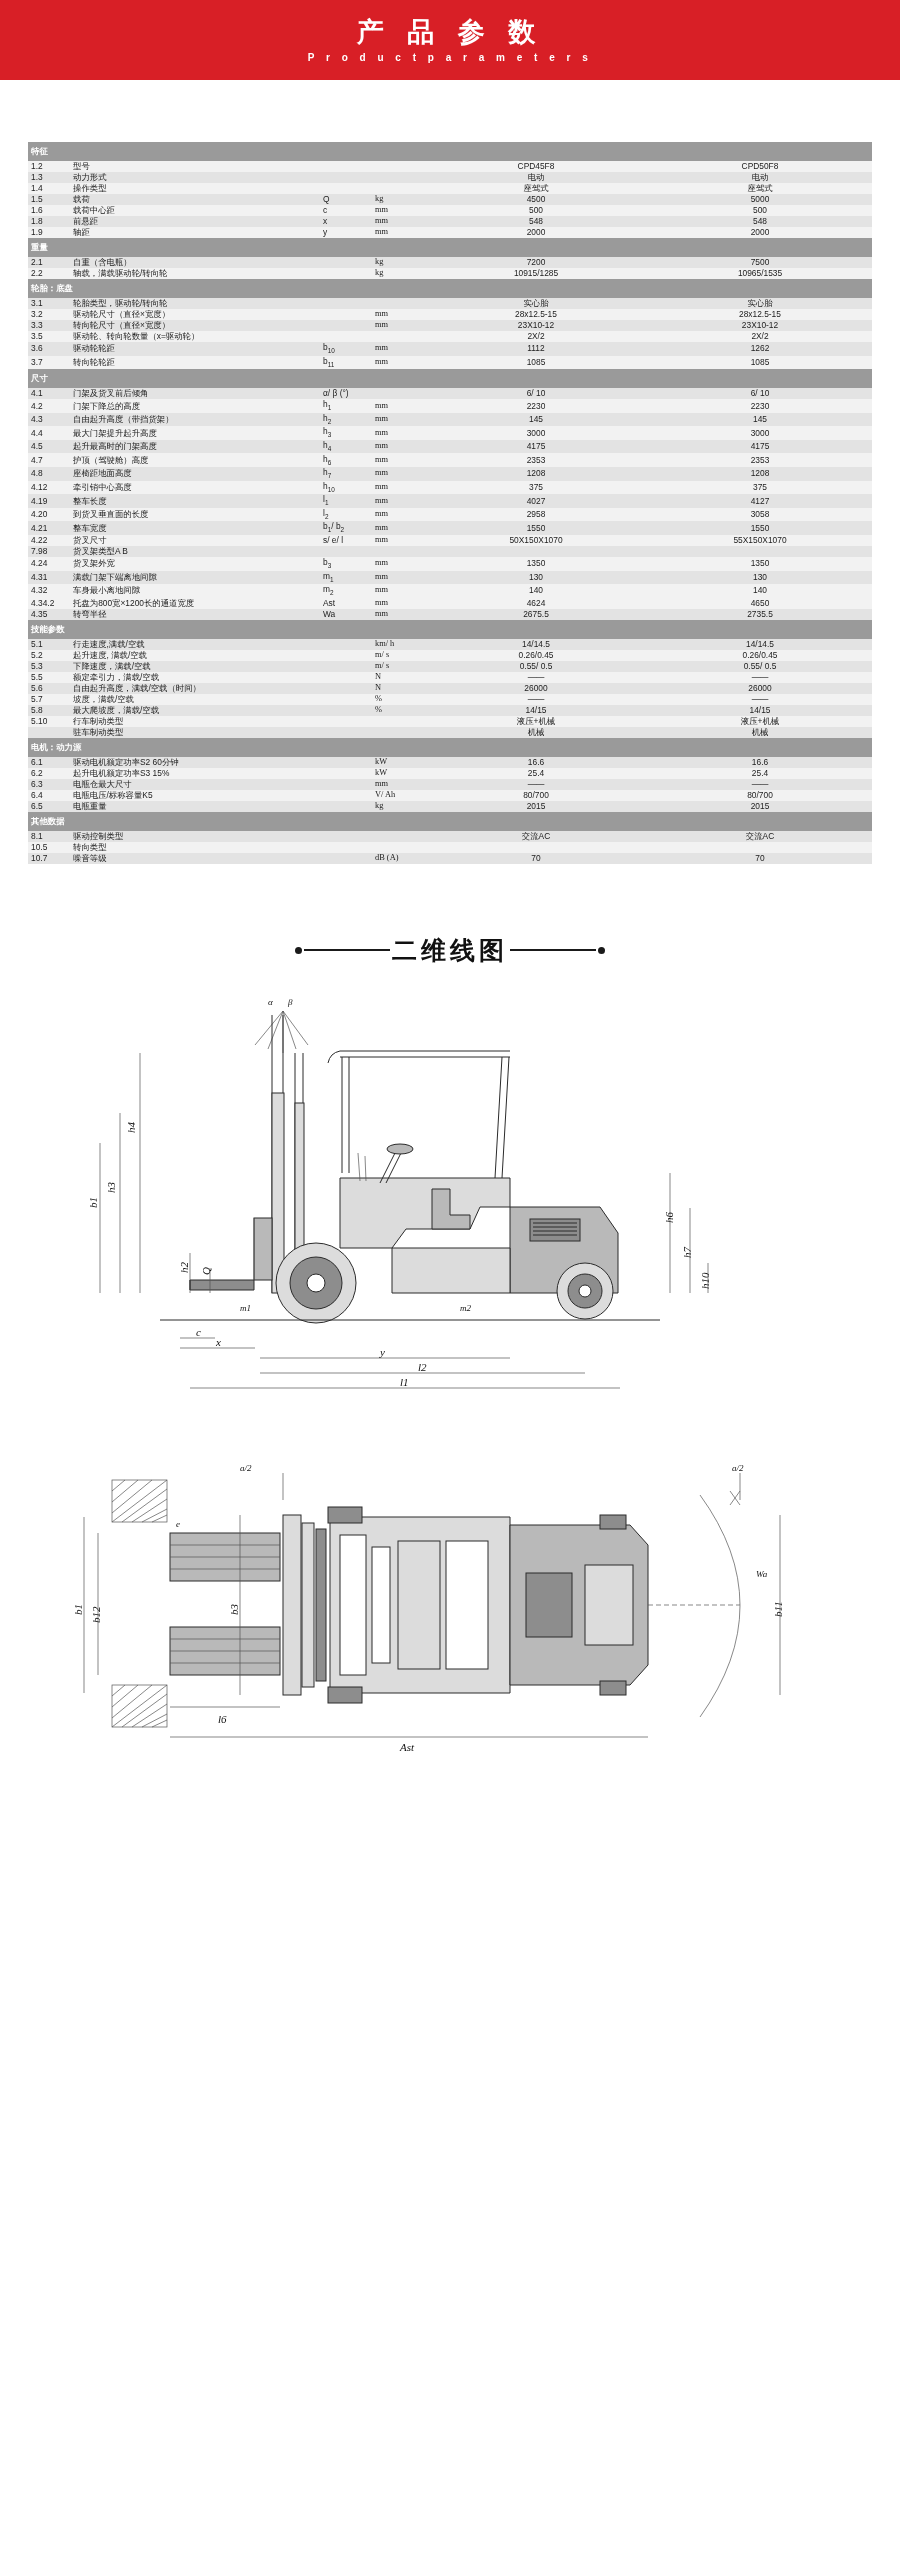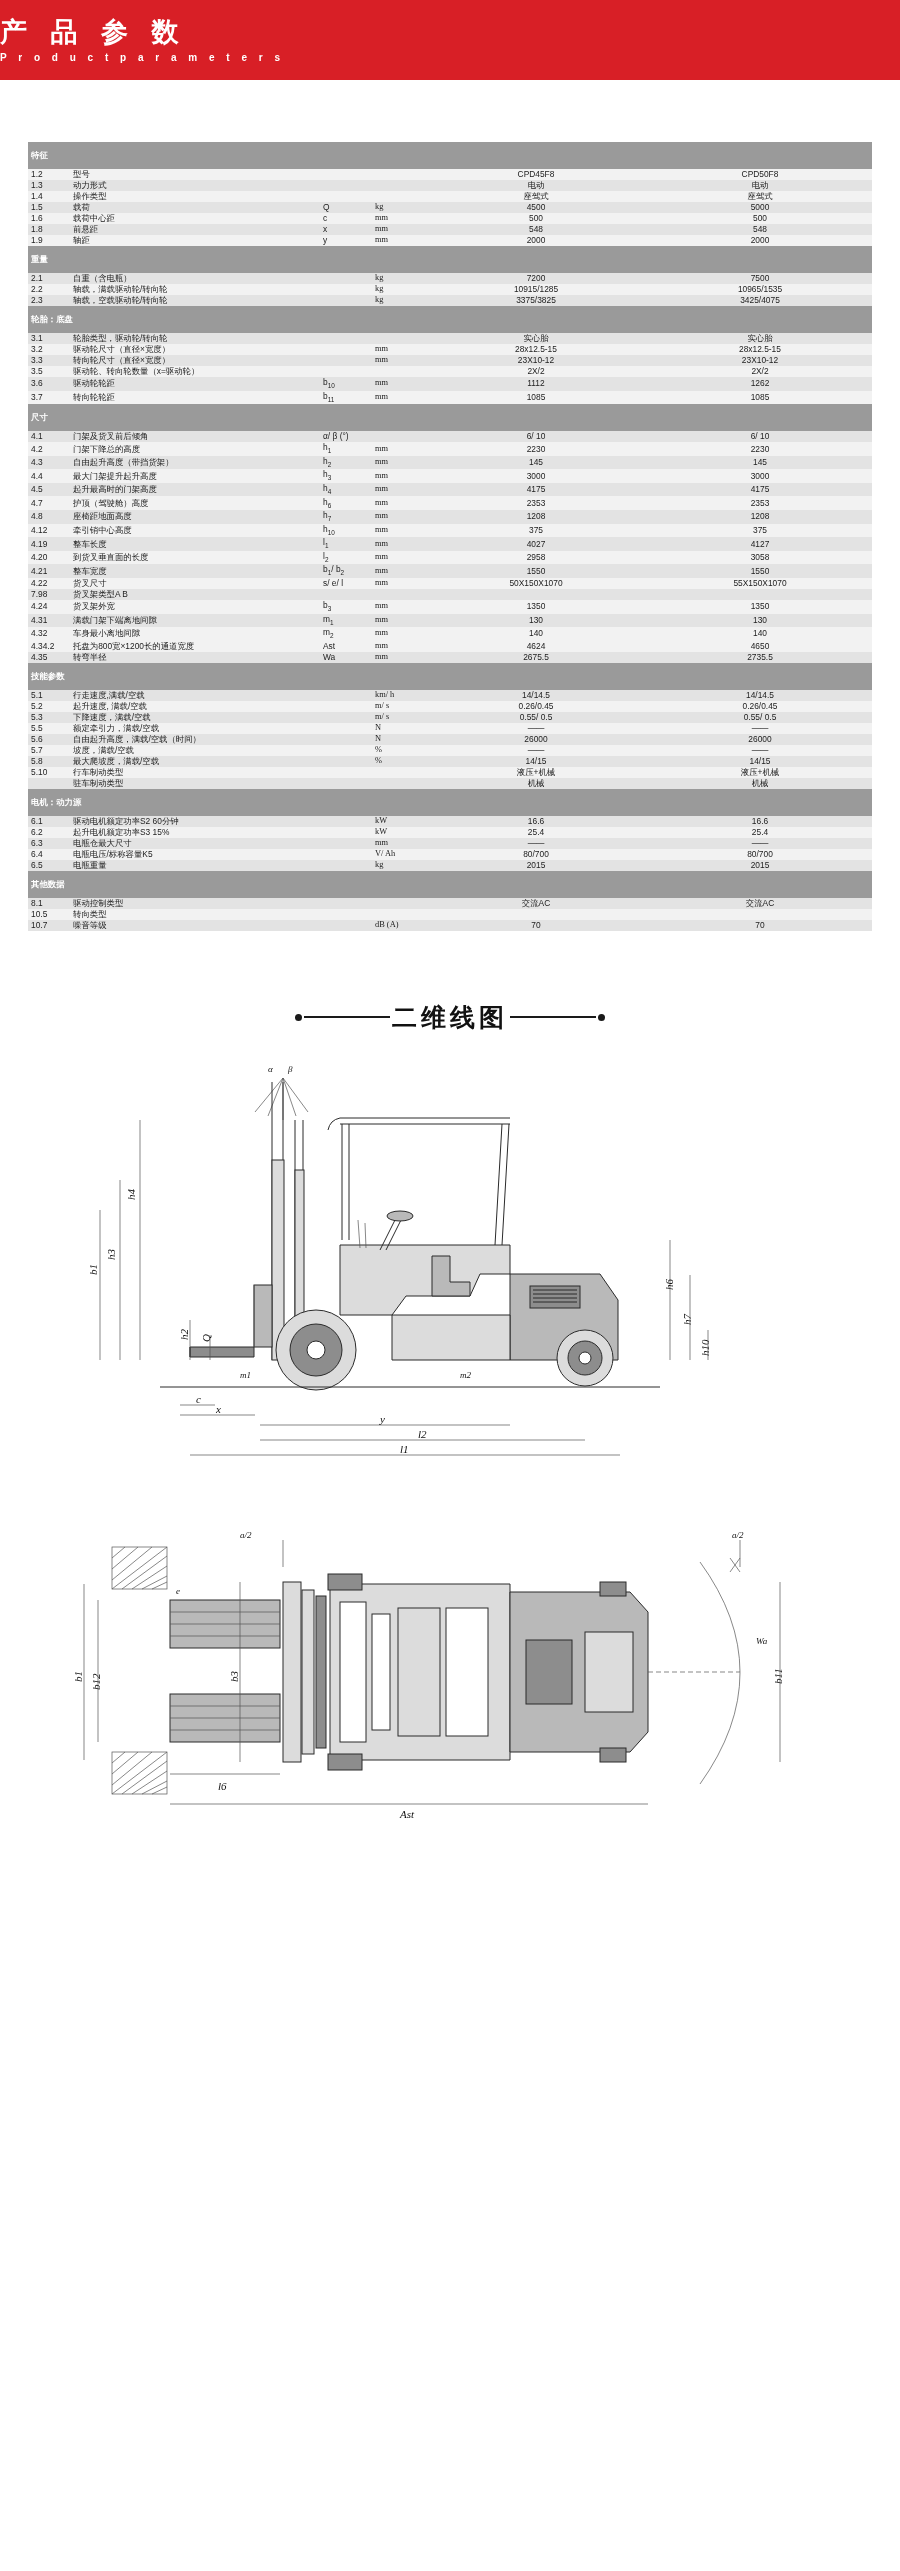--- a/index.html
+++ b/index.html
@@ -11,21 +11,21 @@
     color: #222;
   }
   .page { width: 900px; position: relative; }
 
   
   .banner {
     background: #d81f26;
     height: 80px;
     display: flex;
     flex-direction: column;
-    align-items: flex-start;
+    align-items: center;
     justify-content: center;
     color: #fff;
   }
   .banner-title {
     font-size: 27px;
     letter-spacing: 8px;
     font-weight: bold;
     line-height: 1.15;
   }
   .banner-sub {
@@ -46,21 +46,21 @@
   table.spec td {
     padding: 1.1px 3px;
     vertical-align: middle;
     white-space: nowrap;
     overflow: hidden;
   }
   tr.grp td {
     background: #9a9a9a;
     color: #ffffff;
     font-weight: bold;
-    height: 27px;
+    height: 19px;
   }
   tr.odd td { background: #e3e3e3; }
   tr.even td { background: #f2f2f2; }
   .c-no   { width: 42px; padding-left: 6px; }
   .c-name { width: 250px; }
   .c-sym  { width: 52px; text-align: left; }
   .c-unit { width: 52px; text-align: left; font-family: Liberation Serif, serif; }
   .c-v1   { text-align: center; }
   .c-v2   { text-align: center; }
   sub { font-size: 6.4px; }
@@ -186,28 +186,20 @@
             <td class="c-v2">7500</td>
           </tr>
           <tr class="even">
             <td class="c-no">2.2</td>
             <td class="c-name">轴载，满载驱动轮/转向轮</td>
             <td class="c-sym"></td>
             <td class="c-unit">kg</td>
             <td class="c-v1">10915/1285</td>
             <td class="c-v2">10965/1535</td>
           </tr>
-          <tr class="odd">
-            <td class="c-no">2.3</td>
-            <td class="c-name">轴载，空载驱动轮/转向轮</td>
-            <td class="c-sym"></td>
-            <td class="c-unit">kg</td>
-            <td class="c-v1">3375/3825</td>
-            <td class="c-v2">3425/4075</td>
-          </tr>
           <tr class="grp">
             <td class="c-no" colspan="6">轮胎：底盘</td>
           </tr>
           <tr class="odd">
             <td class="c-no">3.1</td>
             <td class="c-name">轮胎类型，驱动轮/转向轮</td>
             <td class="c-sym"></td>
             <td class="c-unit"></td>
             <td class="c-v1">实心胎</td>
             <td class="c-v2">实心胎</td>

